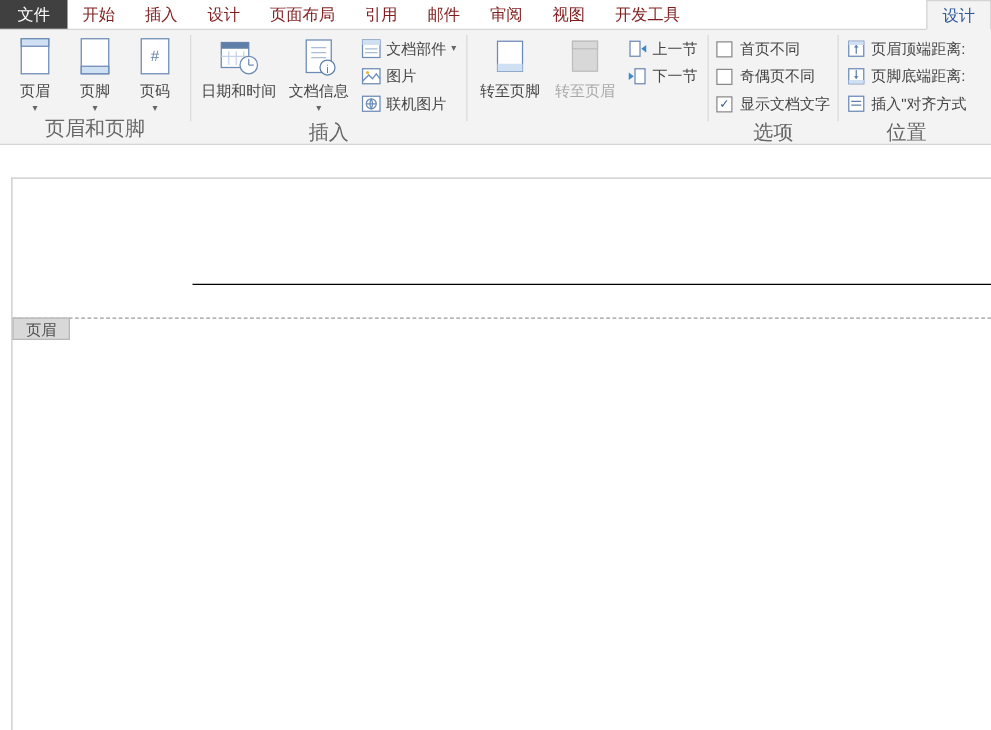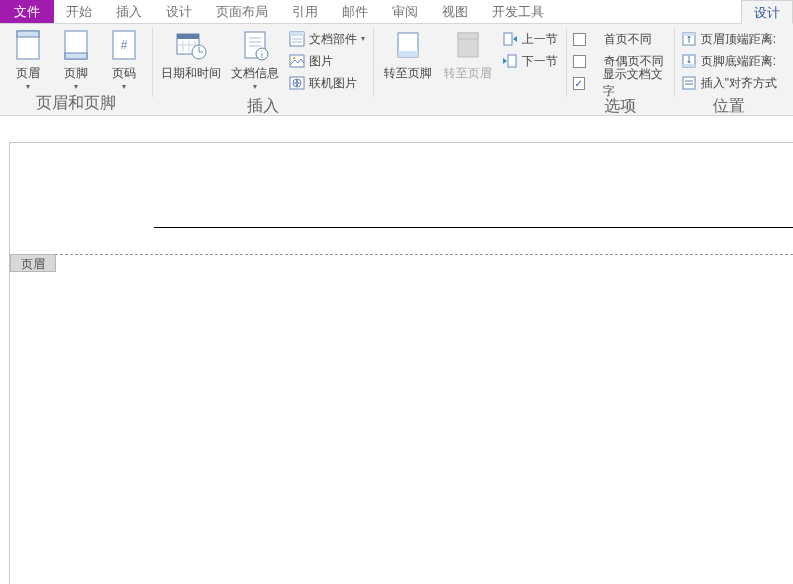--- a/index.html
+++ b/index.html
@@ -18,25 +18,25 @@
     display: flex;
     align-items: stretch;
     height: 24px;
     background: #fff;
     border-bottom: 1px solid #d4d4d4;
   }
   .tab {
     padding: 0 12px;
     line-height: 24px;
     font-size: 13px;
-    color: #737373;
+    color: #7f1d1d;
     white-space: nowrap;
   }
   .tab.file {
-    background: #a21caf;
+    background: #404040;
     color: #fff;
     padding: 0 14px;
   }
   .tab.active {
     background: #f3f3f3;
     border: 1px solid #d4d4d4;
     border-bottom: 1px solid #f3f3f3;
     margin-bottom: -1px;
     color: #2b579a;
   }
@@ -115,21 +115,21 @@
 
   .stackcol {
     display: flex;
     flex-direction: column;
     justify-content: flex-start;
     padding-top: 2px;
   }
   .chk {
     display: flex;
     align-items: center;
-    gap: 18px;
+    gap: 6px;
     height: 22px;
     font-size: 12px;
   }
   .chkbox {
     width: 13px; height: 13px;
     border: 1px solid #888;
     background: #fff;
     display: flex; align-items: center; justify-content: center;
     font-size: 10px; color: #2b579a;
   }

